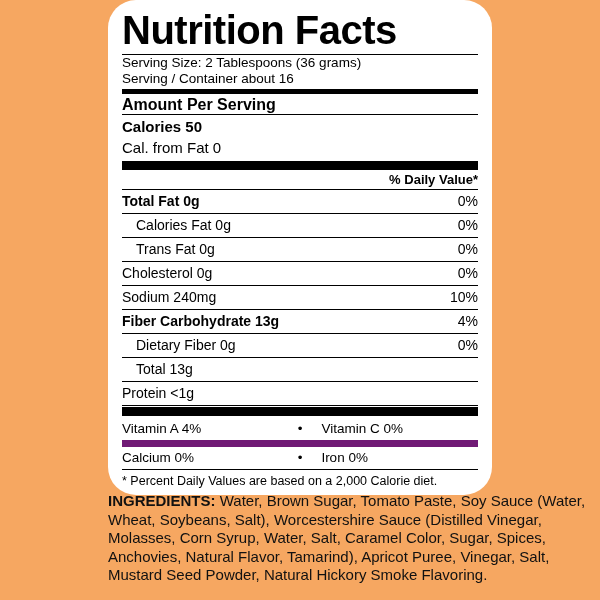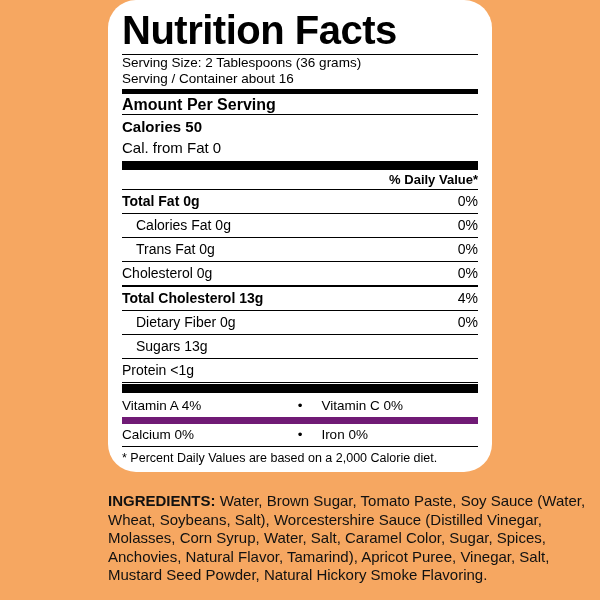--- a/index.html
+++ b/index.html
@@ -179,33 +179,37 @@
         <div class="row">
           <div class="left indent1">Trans Fat  0g</div>
           <div class="right">0%</div>
         </div>
         <div class="rule-thin"></div>
         <div class="row">
           <div class="left">Cholesterol 0g</div>
           <div class="right">0%</div>
         </div>
         <div class="rule-thin"></div>
-        <div class="rule-thin"></div>
-        <div class="row">
-          <div class="left b">Total Cholesterol  13g</div>
+        <div class="row">
+          <div class="left">Sodium 240mg</div>
+          <div class="right">10%</div>
+        </div>
+        <div class="rule-thin"></div>
+        <div class="row">
+          <div class="left b">Fiber Carbohydrate  13g</div>
           <div class="right">4%</div>
         </div>
         <div class="rule-thin"></div>
         <div class="row">
           <div class="left indent1">Dietary Fiber 0g</div>
           <div class="right">0%</div>
         </div>
         <div class="rule-thin"></div>
         <div class="row">
-          <div class="left indent1">Sugars 13g</div>
+          <div class="left indent1">Total 13g</div>
           <div class="right"></div>
         </div>
         <div class="rule-thin"></div>
         <div class="row">
           <div class="left">Protein &lt;1g</div>
           <div class="right"></div>
         </div>
         <div class="rule-thin"></div>
       </div>
 

